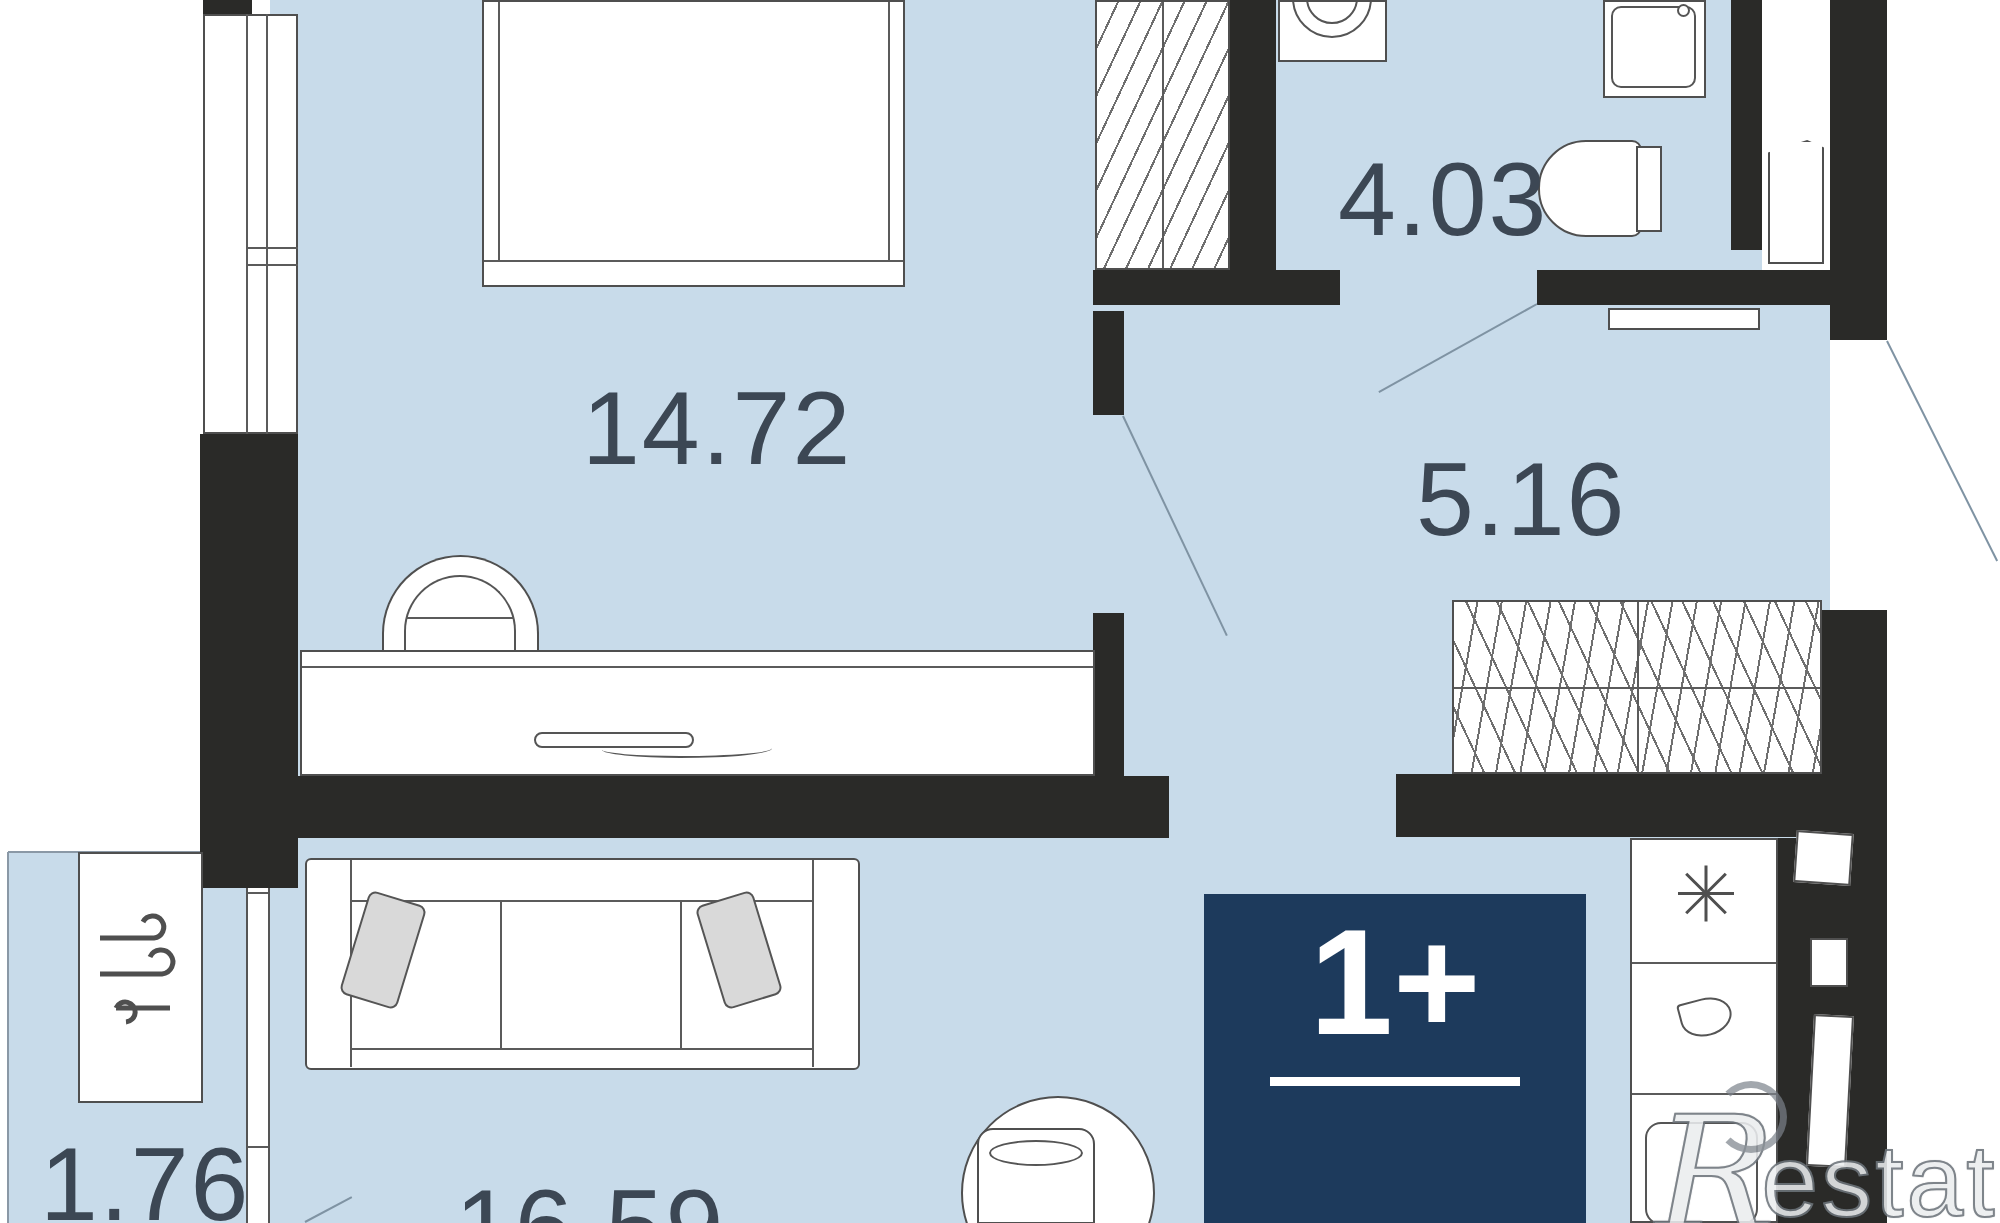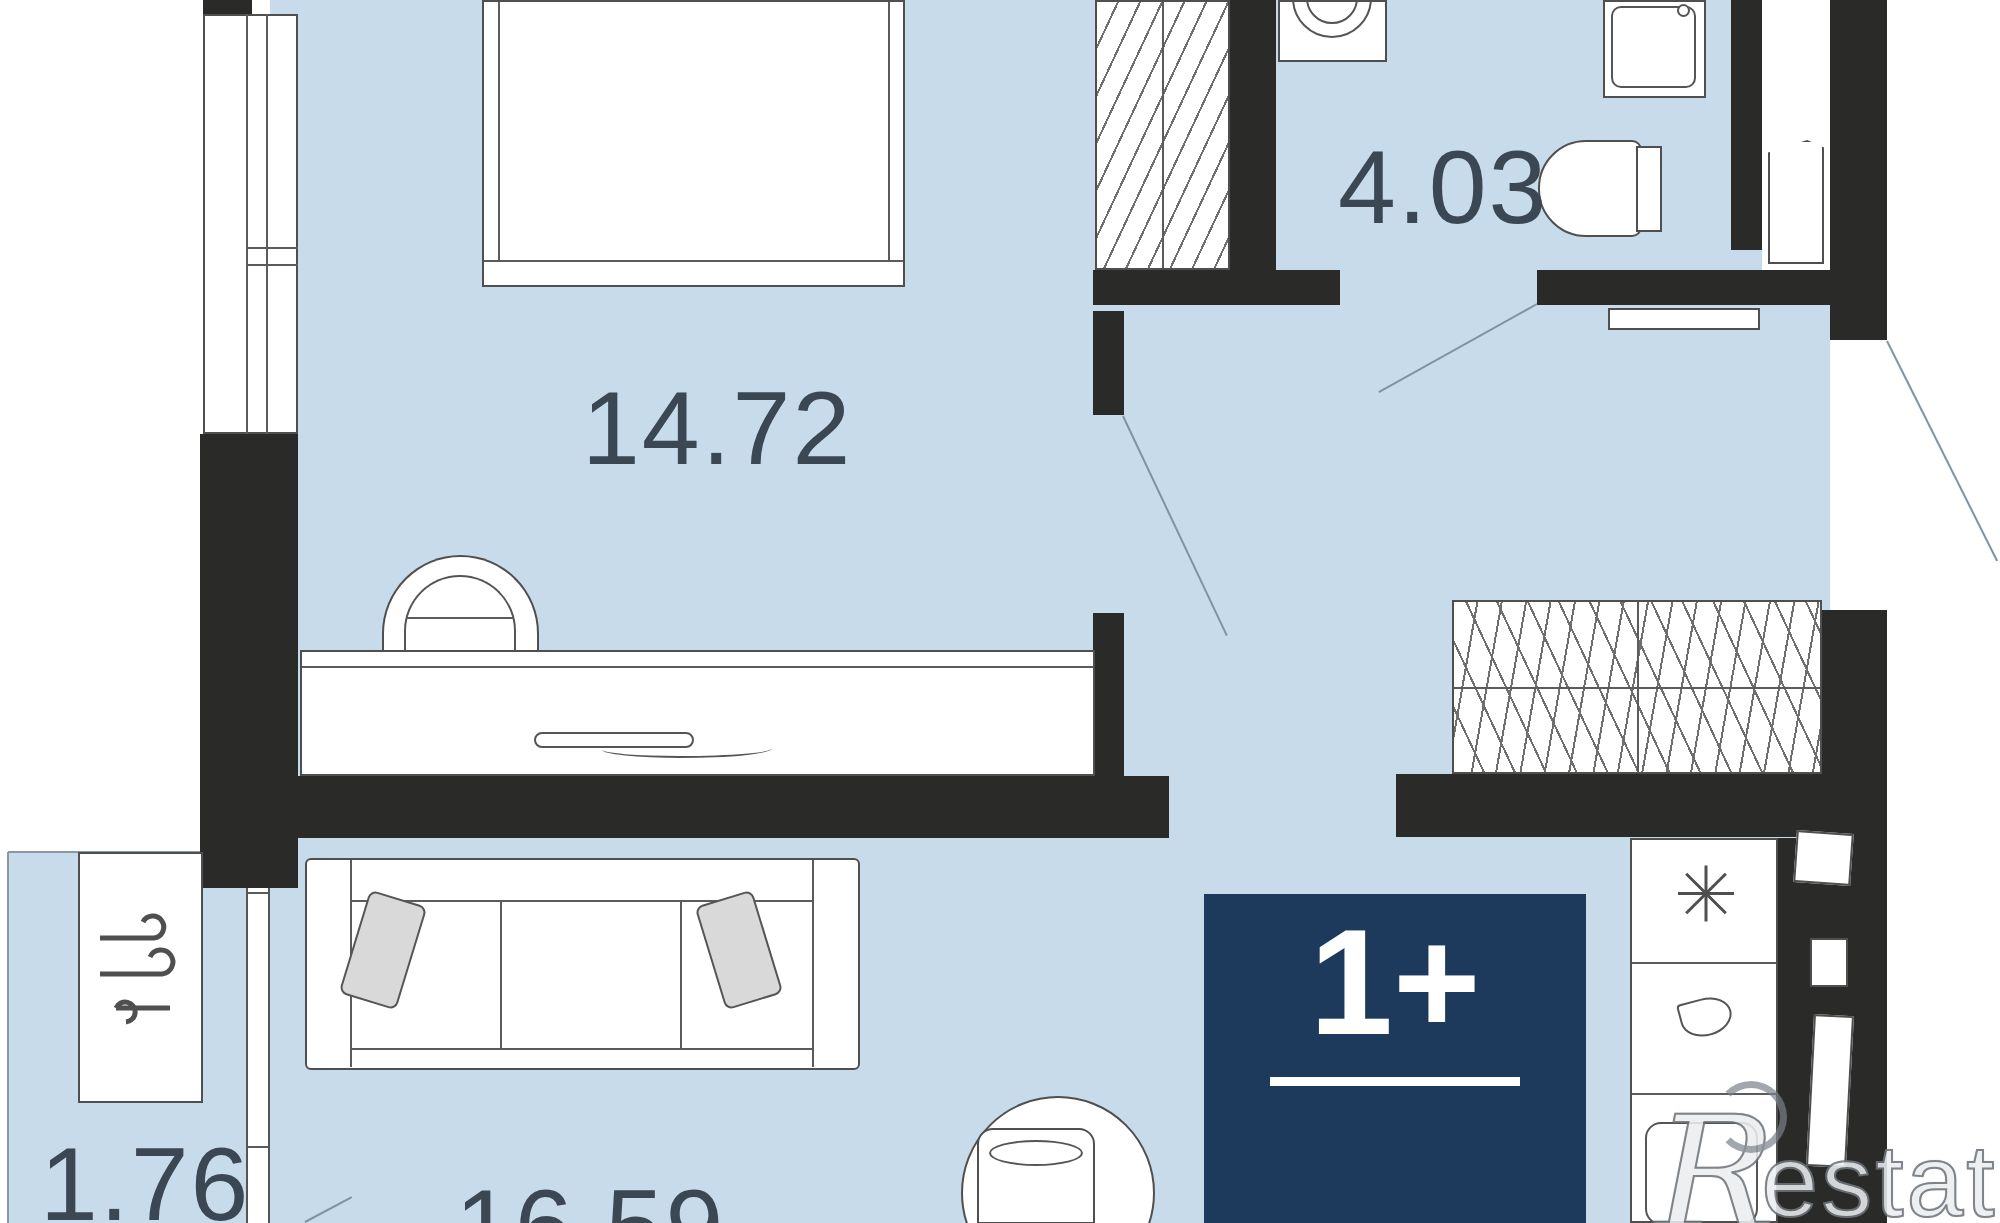--- a/index.html
+++ b/index.html
@@ -178,21 +178,22 @@
 
   <div style="position:absolute;left:961px;top:1096px;width:194px;height:194px;background:#fff;
        border:2.5px solid #4f4f4f;border-radius:50%;box-sizing:border-box;"></div>
   <div class="furn" style="left:977px;top:1128px;width:118px;height:96px;border-width:2px;
        border-radius:16px 16px 0 0;">
     <div style="position:absolute;left:10px;top:10px;width:94px;height:26px;border:2px solid #555;
          border-radius:50%;box-sizing:border-box;"></div>
   </div>
 
   <div class="label" style="left:582px;top:376px;">14.72</div>
-  <div class="label" style="left:1338px;top:135px;">4.03</div>
+  <div class="label" style="left:1338px;top:147px;">4.03</div>
+  <div class="label" style="left:1416px;top:447px;">5.16</div>
   <div class="label" style="left:40px;top:1132px;">1.76</div>
   <div class="label" style="left:455px;top:1174px;">16.59</div>
 
   <div class="badge">
     <div class="plus">1+</div>
     <div class="divider"></div>
   </div>
 
   <div class="watermark">
     <div class="wm-swirl"></div>

